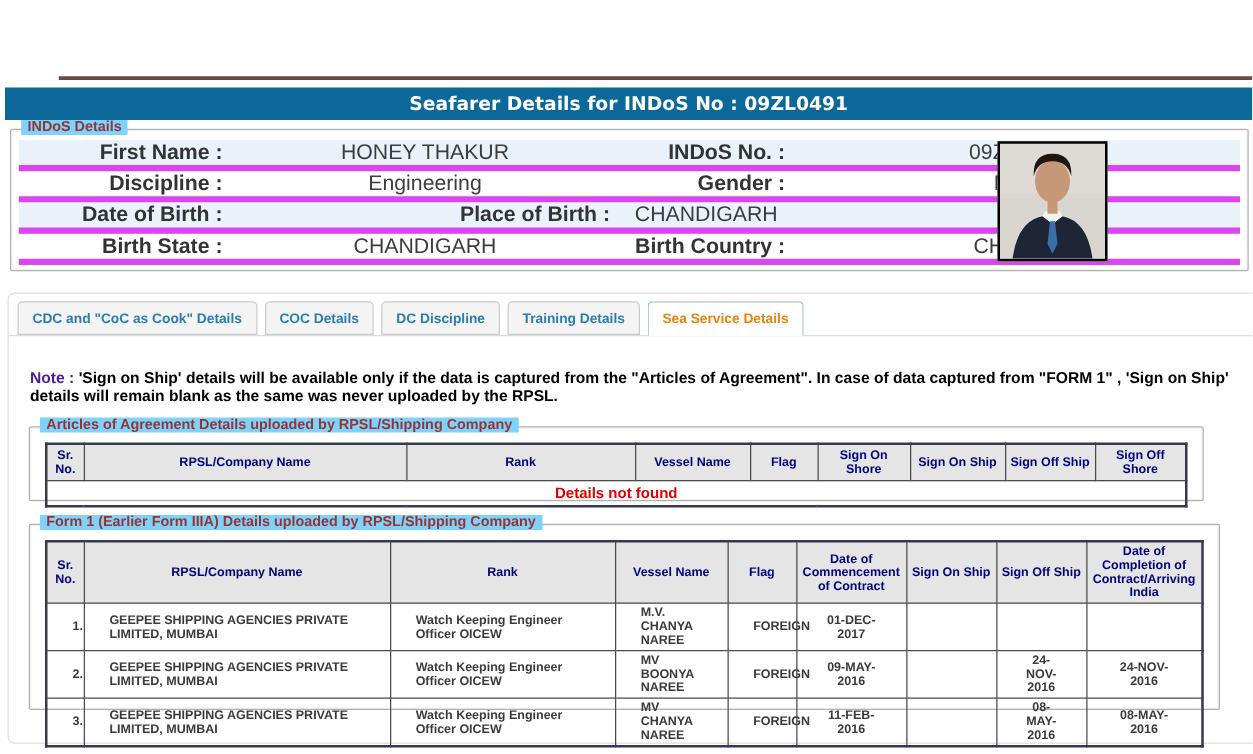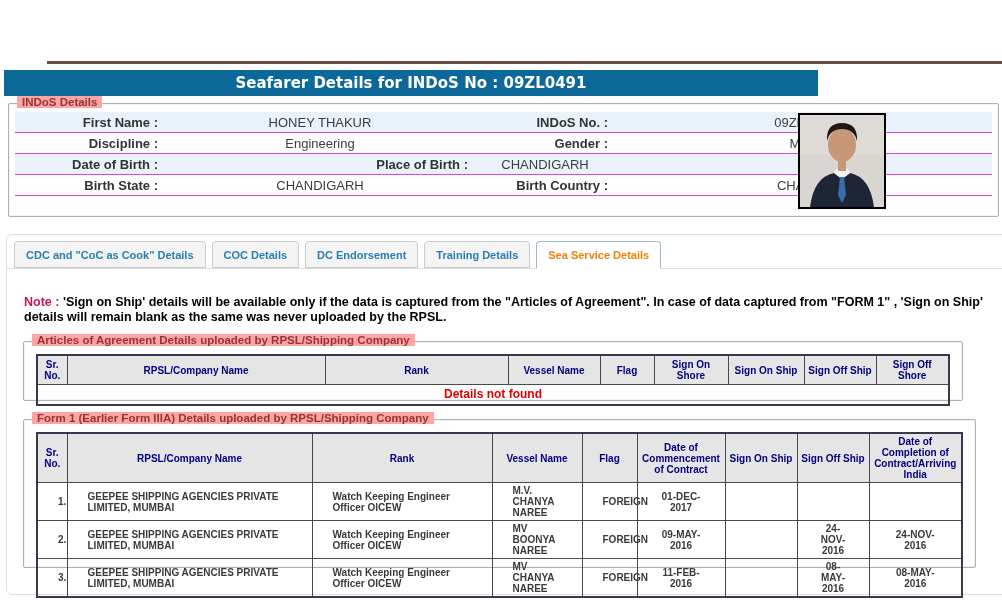--- a/index.html
+++ b/index.html
@@ -3,51 +3,51 @@
 <meta charset="utf-8">
 <style>
   html,body{margin:0;padding:0;background:#fff;}
   #page{position:relative;width:1002px;height:603px;background:#fff;overflow:hidden;
         font-family:"Liberation Sans",sans-serif;color:#333;}
 
   
   #top-line{position:absolute;left:47px;top:61px;width:955px;height:3px;background:#6d4a41;}
 
   
-  #title-bar{position:absolute;left:4px;top:70px;width:814px;height:26px;background:#0b6899;
+  #title-bar{position:absolute;left:4px;top:70px;width:998px;height:26px;background:#0b6899;
              color:#fff;font-weight:bold;font-size:15px;text-align:center;line-height:26px;
              font-family:"DejaVu Sans",sans-serif;}
 
   
   .fieldset{position:absolute;border:1px solid #b0b0b0;background:#fff;border-radius:2px;
             box-shadow:inset 0 0 0 1px #f3f3f3;}
-  .legend{position:absolute;top:-8px;left:8px;background:#fca5a5;padding:0 5px;
+  .legend{position:absolute;top:-8px;left:8px;background:#7dd3fc;padding:0 5px;
           color:#993333;font-weight:bold;font-size:11.5px;white-space:nowrap;}
   #indos-fieldset{left:8px;top:103px;width:989px;height:112px;}
   #indos-rows{position:absolute;left:6px;top:8px;width:977px;}
   .detail-row{display:grid;grid-template-columns:150px 310px 140px auto;height:20px;
-              align-items:center;font-size:13px;border-bottom:1px solid #d946ef;}
+              align-items:center;font-size:17px;border-bottom:5px solid #d946ef;padding-left:20px;}
   .detail-row.alt{background:#e9f2fb;}
   .detail-label{text-align:right;padding-right:7px;font-weight:bold;color:#333;white-space:nowrap;}
   .detail-value{text-align:center;color:#3c3c3c;white-space:nowrap;}
   #photo{position:absolute;left:789px;top:9px;width:84px;height:92px;border:2px solid #000;
          background:#dad7d2;overflow:hidden;}
 
   
   #tabs-panel{position:absolute;left:6px;top:234px;width:995px;height:359px;
               border:1px solid #ddd;border-radius:6px 0 0 6px;background:#fff;}
   #tabs-row{display:flex;gap:6px;padding:6px 6px 0 7px;border-bottom:1px solid #ddd;}
   .tab{border:1px solid #ccc;border-radius:4px 4px 0 0;background:#f4f4f4;color:#2a7db2;
        font-weight:bold;font-size:11px;padding:7px 11px 6px;white-space:nowrap;cursor:pointer;}
   .tab.active{background:#fff;color:#ee8109;border:1px solid #9fb9cb;border-bottom:1px solid #fff;
               margin-bottom:-1px;}
 
   
   #note{margin:26px 17px 0 17px;font-size:12.5px;font-weight:bold;color:#000;line-height:15px;}
-  #note .note-label{color:#be185d;}
+  #note .note-label{color:#4c1d95;}
 
   
   #agreement-fieldset{left:16px;top:106px;width:938px;height:58px;}
   #form1-fieldset{left:16px;top:184px;width:951px;height:147px;}
   .inner-table{border-collapse:collapse;border:2px solid #38384f;margin:12px 0 0 12px;
                table-layout:fixed;}
   .inner-table th{background:#e5e5e5;color:#000080;font-weight:bold;font-size:10px;
                   border:1px solid #4a4a4a;padding:2px 3px;line-height:11px;text-align:center;}
   .inner-table td{border:1px solid #4a4a4a;font-size:10px;font-weight:bold;color:#3a3a3a;
                   padding:2px 20px;line-height:11px;}
@@ -105,21 +105,21 @@
         <path d="M40 62 L44 62 L46 80 L42 88 L38 80 Z" fill="#3a6ea8"></path>
         <rect x="38" y="46" width="8" height="10" fill="#c79878"></rect>
       </svg>
     </div>
   </div>
 
   <div id="tabs-panel">
     <div id="tabs-row">
       <div class="tab">CDC and "CoC as Cook" Details</div>
       <div class="tab">COC Details</div>
-      <div class="tab">DC Endorsement</div>
+      <div class="tab">DC Discipline</div>
       <div class="tab">Training Details</div>
       <div class="tab active">Sea Service Details</div>
     </div>
 
     <div id="note">
       <span class="note-label">Note :</span>
       <span>'Sign on Ship' details will be available only if the data is captured from the "Articles of Agreement". In case of data captured from "FORM 1" , 'Sign on Ship' details will remain blank as the same was never uploaded by the RPSL.</span>
     </div>
 
     <div id="agreement-fieldset" class="fieldset">

